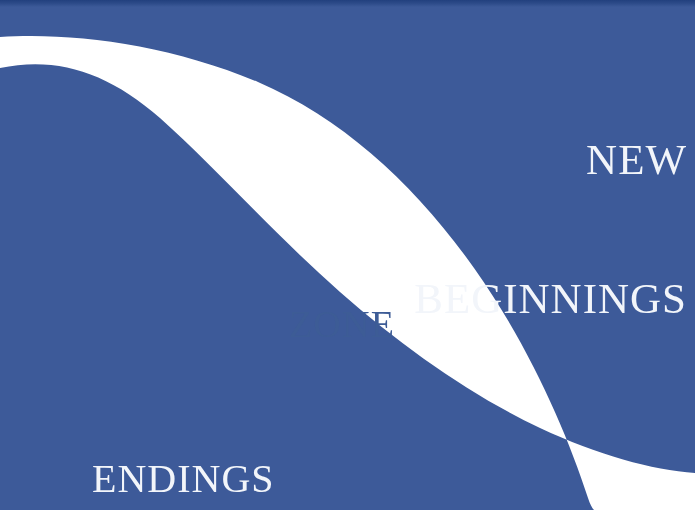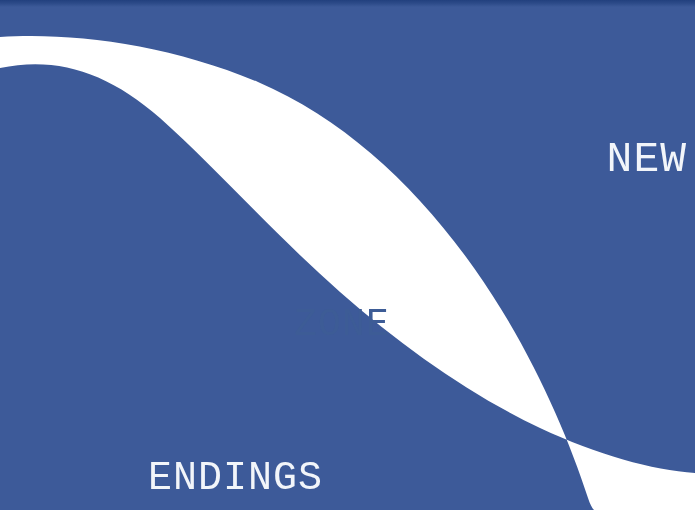--- a/index.html
+++ b/index.html
@@ -7,21 +7,21 @@
     margin: 0;
     padding: 0;
     background: #ffffff;
   }
   #stage {
     position: relative;
     width: 695px;
     height: 510px;
     overflow: hidden;
     background: #3d5a99;
-    font-family: Liberation Mono, monospace;
+    font-family: Liberation Serif, serif;
   }
   #stage svg.shape-layer {
     position: absolute;
     left: 0;
     top: 0;
     width: 695px;
     height: 510px;
     display: block;
   }
   .top-sheen {
@@ -89,20 +89,21 @@
              C 472,396 404,348 340,292
              C 272,232 214,166 160,118
              C 108,72 56,56 0,68
              Z"></path>
   </svg>
 
   <div class="top-sheen"></div>
 
   <div class="label label-new-beginnings" style="color: rgb(242, 245, 250);">
     <span class="ln1">NEW</span>
+    <span class="ln2">BEGINNINGS</span>
   </div>
 
   <div class="label label-neutral-zone" style="color: rgb(61, 92, 150);">
     <span class="ln2">ZONE</span>
   </div>
 
   <div class="label label-endings" style="color: rgb(242, 245, 250);">
     <span class="ln1">ENDINGS</span>
   </div>
 

